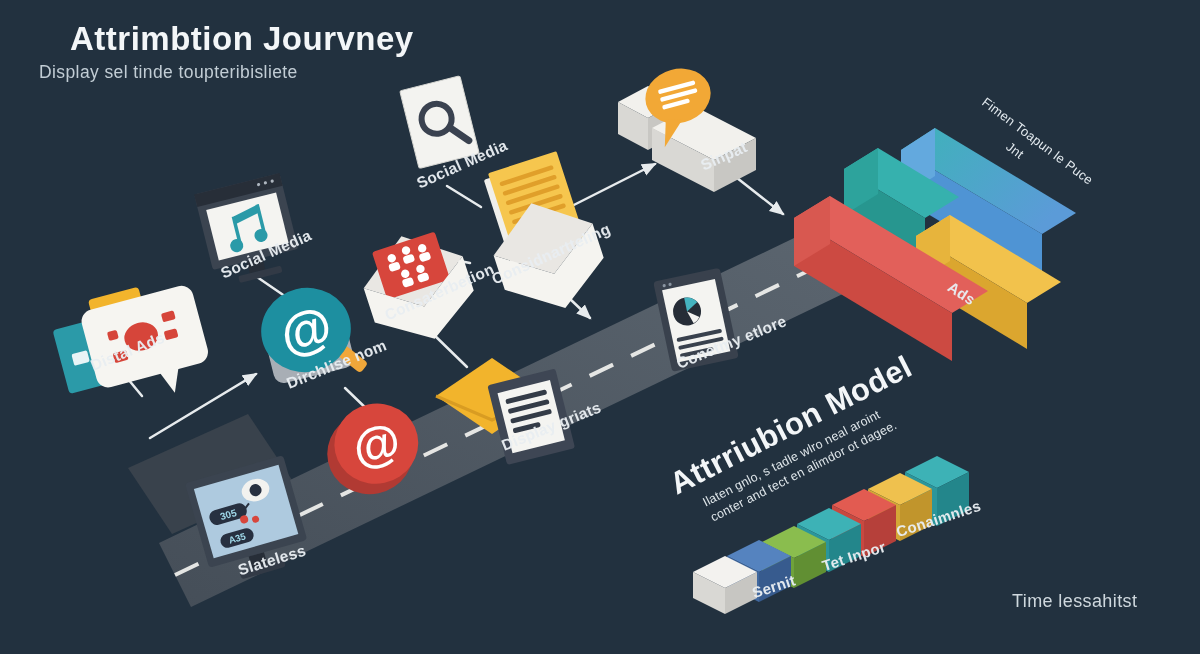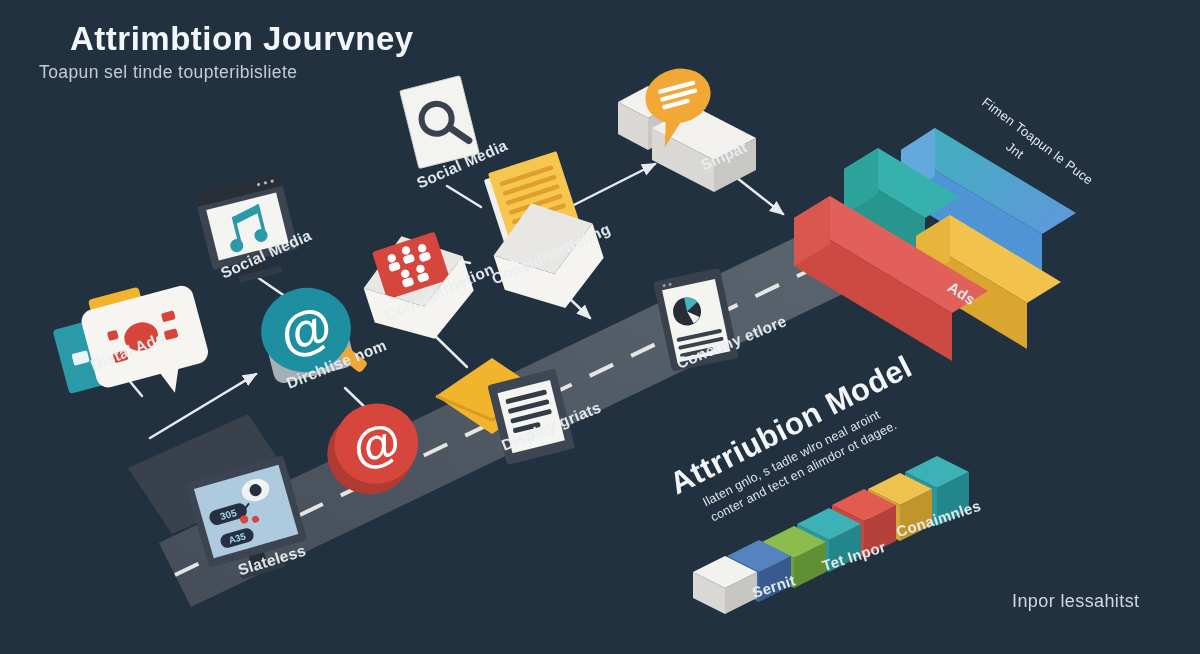--- a/index.html
+++ b/index.html
@@ -281,21 +281,21 @@
       </g>
       <g>
         <polygon points="693,572 725,556 757,572 725,588" fill="#f3f2ef"></polygon>
         <polygon points="693,572 725,588 725,614 693,598" fill="#d9d8d4"></polygon>
         <polygon points="725,588 757,572 757,598 725,614" fill="#c7c6c2"></polygon>
       </g>
     </g>
   </svg>
 
   <div class="title">Attrimbtion Jourvney</div>
-  <div class="subtitle">Toapun sel tinde toupteribisliete</div>
+  <div class="subtitle">Display sel tinde toupteribisliete</div>
 
   <div class="lbl" style="left:88px;top:358px;transform:rotate(-22deg);">Distal Ads</div>
   <div class="lbl" style="left:218px;top:266px;transform:rotate(-24deg);">Social Media</div>
   <div class="lbl" style="left:414px;top:176px;transform:rotate(-24deg);">Social Media</div>
   <div class="lbl" style="left:698px;top:158px;transform:rotate(-24deg);">Sinpat</div>
   <div class="lbl" style="left:382px;top:308px;transform:rotate(-24deg);">Consaterbetion</div>
   <div class="lbl" style="left:489px;top:272px;transform:rotate(-24deg);">Considnartteling</div>
   <div class="lbl" style="left:284px;top:376px;transform:rotate(-22deg);">Dirchlise nom</div>
   <div class="lbl" style="left:499px;top:438px;transform:rotate(-22deg);">Display griats</div>
   <div class="lbl" style="left:674px;top:356px;transform:rotate(-22deg);">Conetmy etlore</div>
@@ -311,14 +311,14 @@
   <div class="model-title">Attrriubion Model</div>
   <div class="model-sub">
     <div>Ilaten gnlo, s tadle wlro neal aroint</div>
     <div>conter and tect en alimdor ot dagee.</div>
   </div>
 
   <div class="lbl" style="left:750px;top:585px;transform:rotate(-18deg);font-size:15px;">Sernit</div>
   <div class="lbl" style="left:820px;top:558px;transform:rotate(-18deg);font-size:15px;">Tet Inpor</div>
   <div class="lbl" style="left:894px;top:524px;transform:rotate(-18deg);font-size:15px;">Conaimnles</div>
 
-  <div class="time-lbl">Inpor lessahitst</div>
+  <div class="time-lbl">Time lessahitst</div>
 </div>
 
 </body></html>

